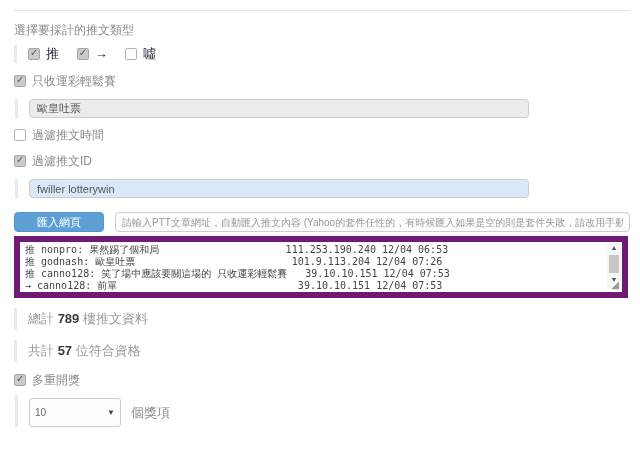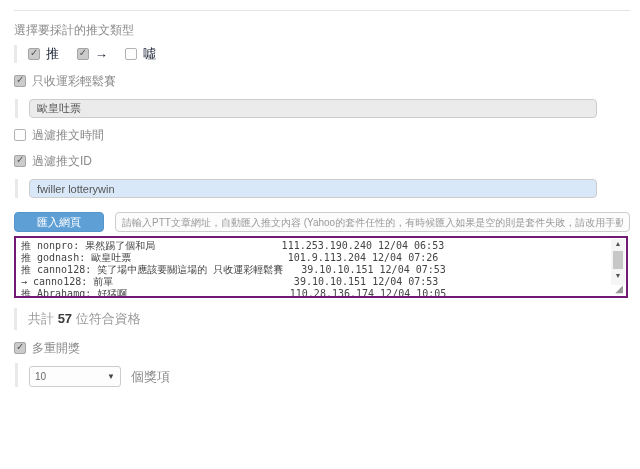--- a/index.html
+++ b/index.html
@@ -14,53 +14,53 @@
   
   .cb { display:inline-block; width:12px; height:12px; border:1px solid #b3b3b3; border-radius:2px;
         background:#fdfdfd; vertical-align:-2px; margin-right:6px; position:relative; }
   .cb.checked { background:#cbcbcb; border-color:#a5a5a5; }
   .cb.checked::after { content:"✓"; position:absolute; left:1px; top:-2px; font-size:10px; color:#565656; }
 
   .type-row { margin:4px 0 10px 0; font-size:13px; color:#0f172a; }
   .type-row label { margin-right:14px; }
   .check-row { font-size:12px; color:#8a8a8a; margin:9px 0; }
 
-  .text-input { display:block; width:568px; height:19px; line-height:17px; border:1px solid #ccc; border-radius:4px;
+  .text-input { display:block; width:500px; height:19px; line-height:17px; border:1px solid #ccc; border-radius:4px;
                 font-size:11px; color:#555; padding:1px 7px; margin:6px 0 9px 0;
                 font-family:"Liberation Sans","DejaVu Sans",sans-serif; }
   .input-grey { background:#ebebeb; }
   .input-blue { background:#d9e8f8; }
 
   .import-row { display:flex; align-items:stretch; margin:14px 0 4px 0; gap:11px; }
   .btn { background:#5e9fd6; color:#fff; border:1px solid #5595cc; border-radius:4px; font-size:11px;
          text-align:center; cursor:pointer; font-family:"Liberation Sans","DejaVu Sans",sans-serif; }
   .btn-import { width:90px; height:20px; line-height:18px; }
   .import-input { flex:1; height:20px; border:1px solid #ccc; border-radius:4px; background:#fcfcfc;
                   font-size:10px; color:#999; padding:0 6px;
                   font-family:"Liberation Sans","DejaVu Sans",sans-serif; }
   .import-input::placeholder { color:#999; }
 
-  .fake-textarea { position:relative; width:614px; height:62px; border:2px solid #701a75;
+  .fake-textarea { position:relative; width:614px; height:62px; border:6px solid #701a75;
                    background:#fff; margin:1px 0 8px 0; overflow:hidden; }
   .fake-textarea pre { margin:0; padding:2px 18px 2px 5px; font-family:"DejaVu Sans Mono","Liberation Mono",monospace;
                        font-size:10px; line-height:12px; color:#444; white-space:pre; }
   .scrollbar { position:absolute; top:1px; right:1px; width:14px; height:46px; background:#f5f5f5; }
   .sb-arrow { width:14px; height:10px; font-size:7px; color:#555; text-align:center; line-height:10px; }
   .sb-thumb { width:10px; height:18px; margin:2px auto; background:#c7c7c7; }
   .resize-grip { position:absolute; right:1px; bottom:1px; width:12px; height:12px; color:#999; font-size:10px;
                  line-height:12px; text-align:center; }
 
   .stat-row { font-size:13px; color:#9a9a9a; margin:10px 0; padding-top:2px; padding-bottom:2px; }
   .stat-row b { color:#3c3c3c; font-weight:bold; }
 
   .pledge-row { font-size:11px; color:#9a9a9a; margin:18px 0 4px 0; }
   .multi-row { font-size:12px; color:#8a8a8a; margin:6px 0 6px 0; }
 
   .select-row { display:flex; align-items:center; gap:10px; padding-top:3px; }
-  .fake-select { width:92px; height:21px; border:1px solid #ccc; border-radius:3px; background:#fdfdfd;
+  .fake-select { width:92px; height:29px; border:1px solid #ccc; border-radius:3px; background:#fdfdfd;
                  font-size:10px; color:#666; padding:1px 5px; display:flex; justify-content:space-between; align-items:center; }
   .fake-select .chev { font-size:8px; color:#444; }
   .select-label { font-size:13px; color:#8a8a8a; }
 </style>
 </head>
 <body>
 
 <div class="page">
 
   <hr class="top-divider">
@@ -104,20 +104,25 @@
 → canno128: 前單                              39.10.10.151 12/04 07:53
 推 Abrahamg: 好猛啊                           110.28.136.174 12/04 10:05</pre>
     <div class="scrollbar">
       <div class="sb-arrow">▲</div>
       <div class="sb-thumb"></div>
       <div class="sb-arrow">▼</div>
     </div>
     <div class="resize-grip">◢</div>
   </div>
 
+  <div class="stat-row indent">
+    <span>總計</span>
+    <b>789</b>
+    <span>樓推文資料</span>
+  </div>
 
   <div class="stat-row indent">
     <span>共計</span>
     <b>57</b>
     <span>位符合資格</span>
   </div>
 
 
   <div class="multi-row">
     <span class="cb checked"></span><span>多重開獎</span>

